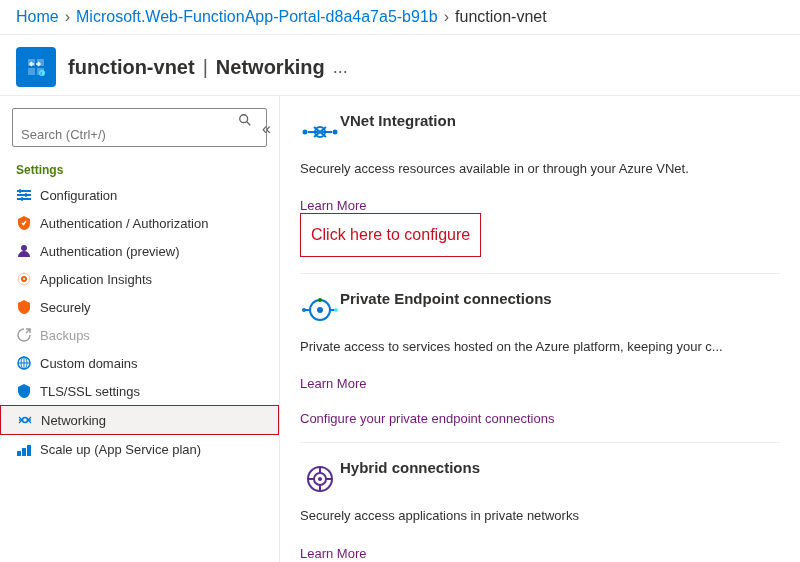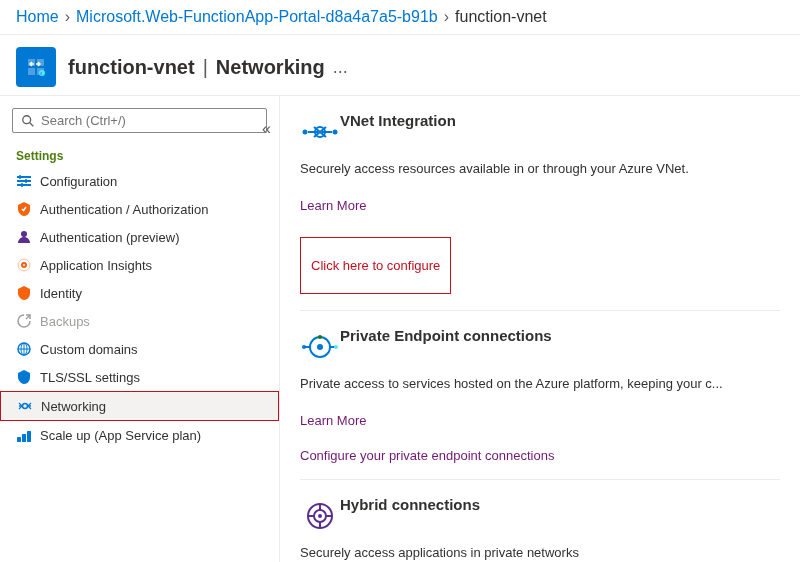--- a/index.html
+++ b/index.html
@@ -17,21 +17,21 @@
     .page-header .icon-box svg { width: 24px; height: 24px; }
     .page-header .title-area h1 { font-size: 20px; font-weight: 600; color: #323130; display: flex; align-items: center; gap: 8px; }
     .page-header .title-area .subtitle { font-size: 12px; color: #605e5c; }
     .page-header .ellipsis { margin-left: 8px; color: #605e5c; font-size: 18px; cursor: pointer; }
 
     
     .main-layout { display: flex; height: calc(562px - 82px); }
 
     
     .sidebar { width: 280px; border-right: 1px solid #edebe9; flex-shrink: 0; overflow-y: auto; padding-top: 8px; position: relative; }
-    .search-box { margin: 4px 12px 8px 12px; display: flex; align-items: center; border: 1px solid #8a8886; border-radius: 2px; padding: 4px 8px; background: #fff; }
+    .search-box { margin: 4px 12px 8px 12px; display: flex; align-items: flex-end; border: 1px solid #8a8886; border-radius: 2px; padding: 4px 8px; background: #fff; flex-direction: column; }
     .search-box input { border: none; outline: none; font-size: 13px; color: #323130; width: 100%; background: transparent; }
     .search-icon-svg { width: 14px; height: 14px; margin-right: 6px; color: #605e5c; flex-shrink: 0; }
     .collapse-btn { position: absolute; right: 8px; top: 12px; cursor: pointer; color: #605e5c; font-size: 16px; }
 
     .section-label { font-size: 12px; font-weight: 600; color: #4d7c0f; padding: 8px 16px 4px 16px; }
     .nav-item { display: flex; align-items: center; padding: 6px 16px; cursor: pointer; color: #323130; font-size: 13px; position: relative; }
     .nav-item .nav-icon { width: 16px; height: 16px; margin-right: 8px; flex-shrink: 0; display: flex; align-items: center; justify-content: center; }
     .nav-item.disabled { color: #a19f9d; cursor: default; }
     
     
@@ -39,21 +39,21 @@
 
     
     .content { flex: 1; overflow-y: auto; padding: 16px 20px; }
     .section-block { margin-bottom: 0; padding-bottom: 16px; border-bottom: 1px solid #edebe9; margin-bottom: 16px; }
     .section-block:last-child { border-bottom: none; }
     .section-header { display: flex; align-items: flex-start; margin-bottom: 8px; }
     .section-icon { width: 40px; height: 40px; flex-shrink: 0; display: flex; align-items: center; justify-content: center; }
     .section-title { font-size: 15px; font-weight: 600; color: #323130; margin-bottom: 4px; }
     .section-desc { font-size: 13px; color: #323130; line-height: 1.4; }
     .link { color: #701a75; text-decoration: none; cursor: pointer; font-size: 13px; display: inline-block; margin-top: 20px; }
-    .configure-link { display: inline-block; border: 1.5px solid #c50f1f; padding: 20px 10px; color: #c50f1f; text-decoration: none; font-size: 13px; margin-top: 24px; cursor: pointer; }
+    .configure-link { display: inline-block; border: 1.5px solid #c50f1f; padding: 12px 10px; color: #c50f1f; text-decoration: none; font-size: 16px; margin-top: 0; cursor: pointer; }
     
     
     .sidebar::-webkit-scrollbar, .content::-webkit-scrollbar { width: 6px; }
     .sidebar::-webkit-scrollbar-thumb, .content::-webkit-scrollbar-thumb { background: #c8c6c4; border-radius: 3px; }
   </style>
 </head>
 <body>
 
 <div class="breadcrumb">
   <a href="#">Home</a>
@@ -142,21 +142,21 @@
       </span>
       <span>Application Insights</span>
     </div>
 
     <div class="nav-item">
       <span class="nav-icon">
         <svg width="16" height="16" viewBox="0 0 16 16" fill="none">
           <path d="M8 1L2 4v4c0 3.3 2.6 6.4 6 7.1C12.4 14.4 14 11.3 14 8V4L8 1z" fill="#f7630c"></path>
         </svg>
       </span>
-      <span>Identity</span>
+      <span>Securely</span>
     </div>
 
     <div class="nav-item disabled">
       <span class="nav-icon">
         <svg width="16" height="16" viewBox="0 0 16 16" fill="none">
           <path d="M8 2a6 6 0 1 0 6 6" stroke="#a19f9d" stroke-width="1.5" fill="none"></path>
           <path d="M10 2h4v4" stroke="#a19f9d" stroke-width="1.5" fill="none"></path>
           <path d="M14 2L10 6" stroke="#a19f9d" stroke-width="1.5"></path>
         </svg>
       </span>

